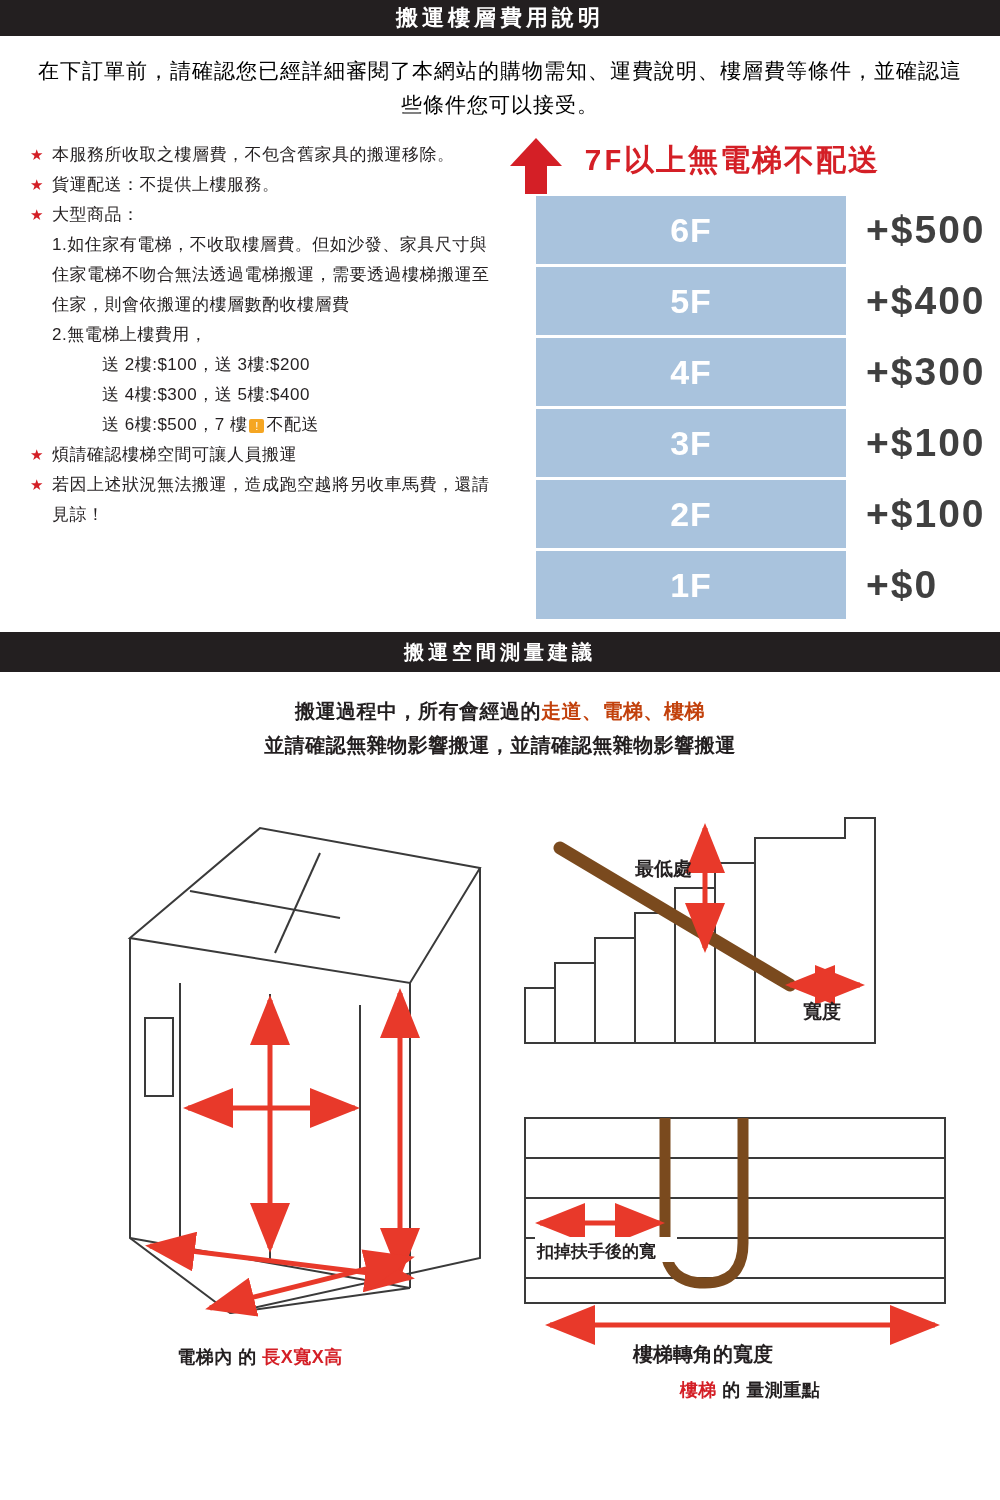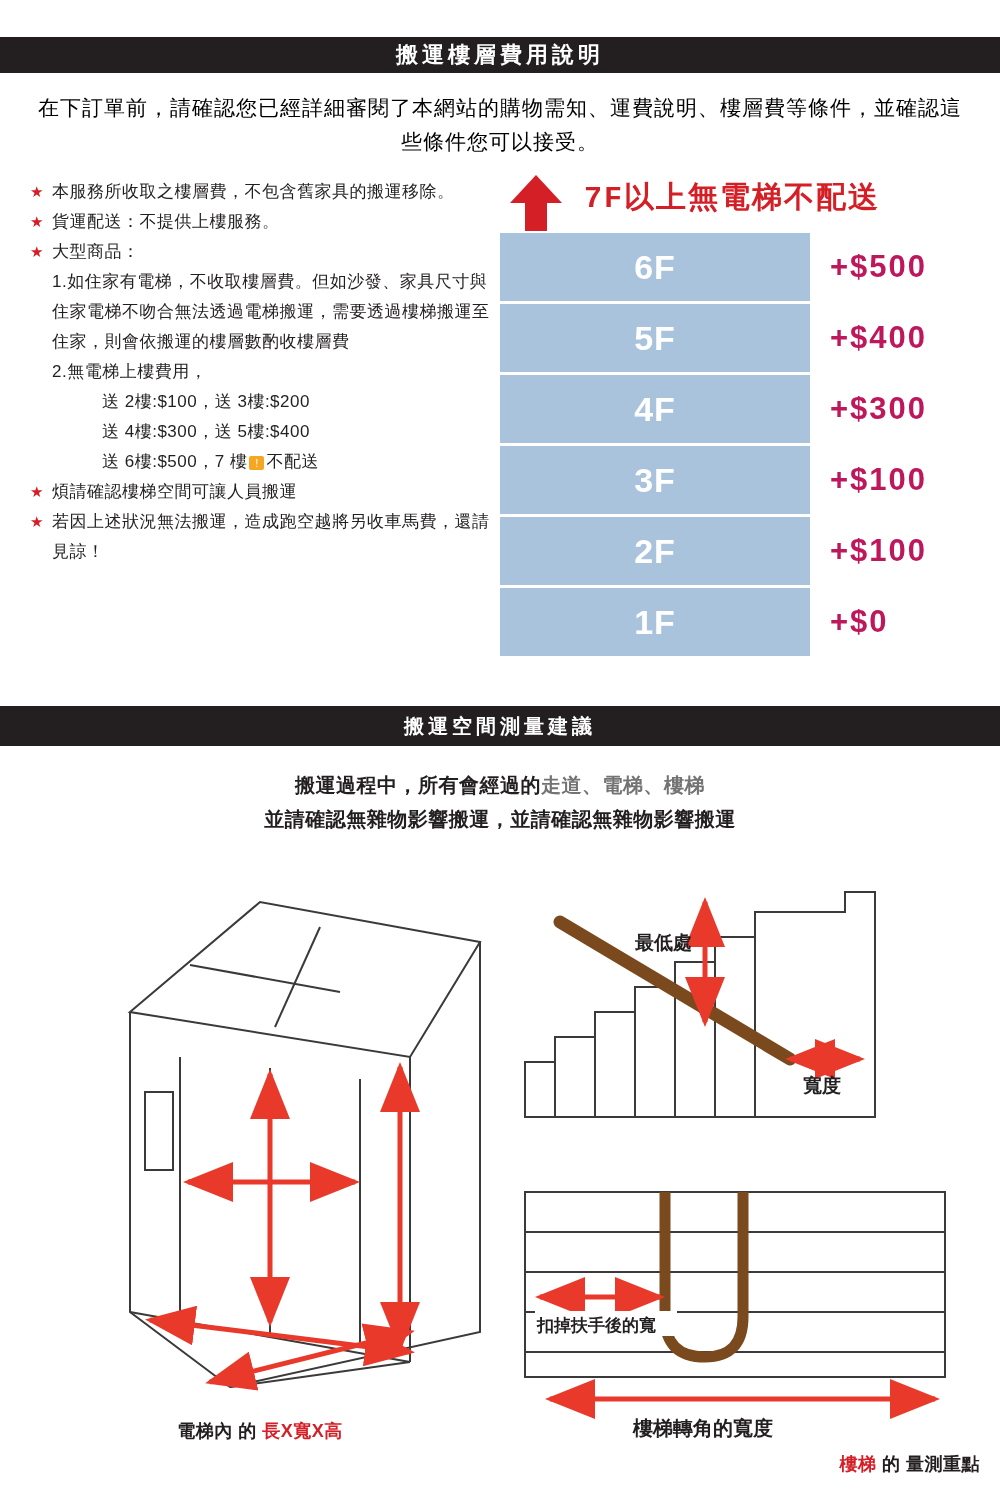--- a/index.html
+++ b/index.html
@@ -12,21 +12,20 @@
   }
   .page { position: relative; width: 1000px; height: 1500px; background: #fff; }
 
   
   .bar {
     background: #231f20;
     color: #ffffff;
     text-align: center;
     font-weight: bold;
     letter-spacing: 4px;
-    margin-top: 37px;
   }
   .bar-1 { height: 36px; line-height: 36px; font-size: 22px; }
   .bar-2 { height: 40px; line-height: 40px; font-size: 20px; }
 
   
   .intro {
     color: #000000;
     font-size: 21px;
     line-height: 34px;
     text-align: center;
@@ -100,73 +99,74 @@
     font-size: 30px;
     font-weight: bold;
     letter-spacing: 2px;
     white-space: nowrap;
     font-family: Liberation Mono, monospace;
   }
   .frow {
     position: relative;
     height: 68px;
     margin-bottom: 3px;
+    margin-left: 36px;
   }
   .fbox {
     position: absolute;
     left: 0; top: 0;
     width: 310px; height: 68px;
     background: #a9c3dd;
     color: #ffffff;
     font-size: 34px;
     font-weight: bold;
     text-align: center;
     line-height: 68px;
     letter-spacing: 1px;
   }
   .fprice {
     position: absolute;
     left: 330px; top: 0;
     height: 68px; line-height: 68px;
-    color: #be185d;
-    font-size: 31px;
+    color: #404040;
+    font-size: 39px;
     font-weight: bold;
     letter-spacing: 2px;
     white-space: nowrap;
   }
 
   
   .sec2-note {
     text-align: center;
     font-size: 20px;
     line-height: 34px;
     color: #231f20;
     padding: 22px 20px 6px 20px;
     letter-spacing: 0.5px;
   }
-  .hl { color: #737373; font-weight: bold; }
+  .hl { color: #c2410c; font-weight: bold; }
   .sec2-note .ln { font-weight: bold; }
 
   
   .diagrams { position: relative; height: 660px; }
   svg { display: block; }
   .cap {
     text-align: center;
     font-size: 18px;
     font-weight: bold;
     color: #231f20;
     letter-spacing: 0.5px;
   }
   .cap .red { color: #d41f26; }
   .cap-left {
     position: absolute; left: 40px; top: 575px; width: 440px;
     line-height: 28px;
   }
   .cap-right {
-    position: absolute; left: 520px; top: 610px; width: 460px; text-align: right;
+    position: absolute; left: 520px; top: 610px; width: 460px;
   }
 </style>
 </head>
 <body>
 
 <div class="page">
 
   <div class="bar bar-1">搬運樓層費用說明</div>
 
   <div class="intro">在下訂單前，請確認您已經詳細審閱了本網站的購物需知、運費說明、樓層費等條件，並確認這些條件您可以接受。</div>

